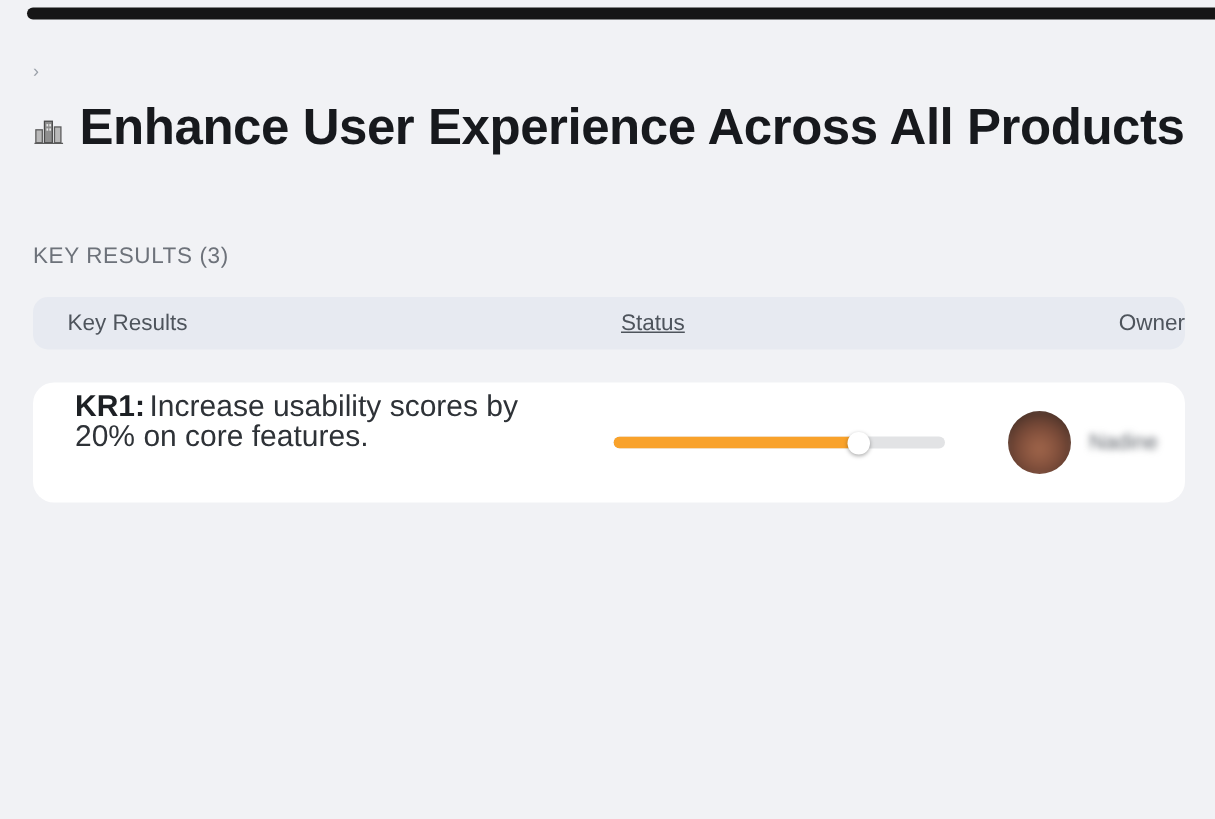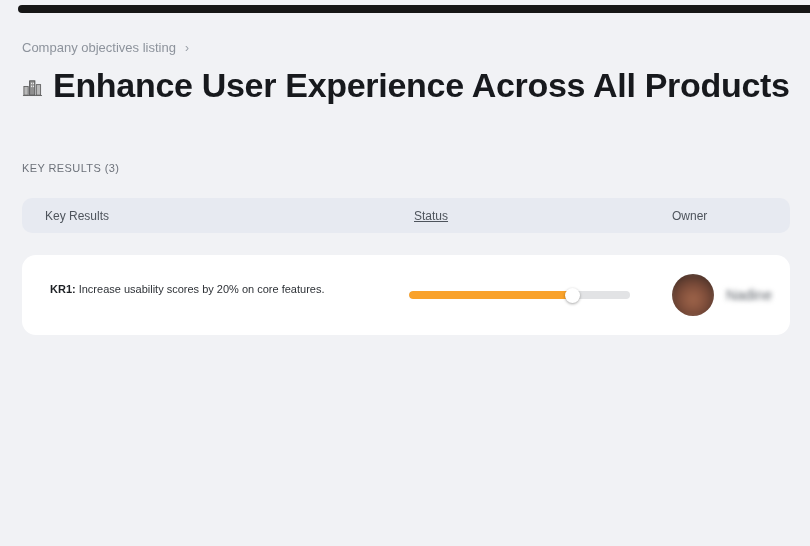--- a/index.html
+++ b/index.html
@@ -30,44 +30,44 @@
     display:flex;align-items:center;gap:10px;
   }
   .title-row h1{
     margin:0;font-size:34px;font-weight:bold;color:#17191d;
     letter-spacing:-0.3px;
   }
   .building-icon{width:21px;height:21px;flex:0 0 auto;margin-top:3px;}
   
   .section-label{
     position:absolute;left:22px;top:162px;
-    font-size:11px;color:#6d727a;letter-spacing:0.4px;
+    font-size:15px;color:#6d727a;letter-spacing:0.4px;
   }
   
   .table-header{
     position:absolute;left:22px;top:198px;width:768px;height:35px;
     background:#e7eaf1;border-radius:10px;
     display:flex;align-items:center;
     padding-left:23px;box-sizing:border-box;
-    font-size:12px;color:#4e545c;
+    font-size:15px;color:#4e545c;
   }
   .table-header .h-kr{width:369px;}
   .table-header .h-status{width:258px;text-decoration:underline;}
-  .table-header .h-owner{flex:1;}
+  .table-header .h-owner{flex:1;text-align:right;}
   
   .rows{position:absolute;left:22px;top:255px;width:768px;}
   .row{
     background:#ffffff;border-radius:14px;height:80px;
     margin-bottom:6px;
     display:flex;align-items:center;
     padding-left:28px;box-sizing:border-box;
   }
   .col-kr{
-    width:359px;align-self:flex-start;padding-top:24px;
-    font-size:11px;line-height:20px;color:#2e3237;
+    width:359px;align-self:flex-start;padding-top:6px;
+    font-size:20px;line-height:20px;color:#2e3237;
   }
   .col-kr .text-wrap{width:300px;}
   .kr-label{font-weight:bold;color:#1d2024;margin-right:3px;}
   .col-status{width:263px;}
   .slider{position:relative;width:221px;height:16px;}
   .track{
     position:absolute;left:0;right:0;top:4px;height:8px;
     background:#e2e3e5;border-radius:4px;overflow:hidden;
   }
   .fill{height:100%;border-radius:4px;}
@@ -96,21 +96,20 @@
   }
 </style>
 </head>
 <body>
 
 <div class="page">
 
   <div class="top-bar"></div>
 
   <nav class="breadcrumb">
-    <span class="crumb">Company objectives listing</span>
     <span class="sep">›</span>
   </nav>
 
   <div class="title-row">
     <svg class="building-icon" viewBox="0 0 22 22" xmlns="http://www.w3.org/2000/svg">
       <rect x="2" y="10" width="4.5" height="9" fill="#b9b9b9" stroke="#5c5c5c" stroke-width="0.9"></rect>
       <rect x="8" y="4" width="5.5" height="15" fill="#8f8f8f" stroke="#4a4a4a" stroke-width="0.9"></rect>
       <rect x="15" y="8" width="4.5" height="11" fill="#b9b9b9" stroke="#5c5c5c" stroke-width="0.9"></rect>
       <rect x="9.4" y="6" width="1.2" height="1.6" fill="#e8e8e8"></rect>
       <rect x="11.4" y="6" width="1.2" height="1.6" fill="#e8e8e8"></rect>

